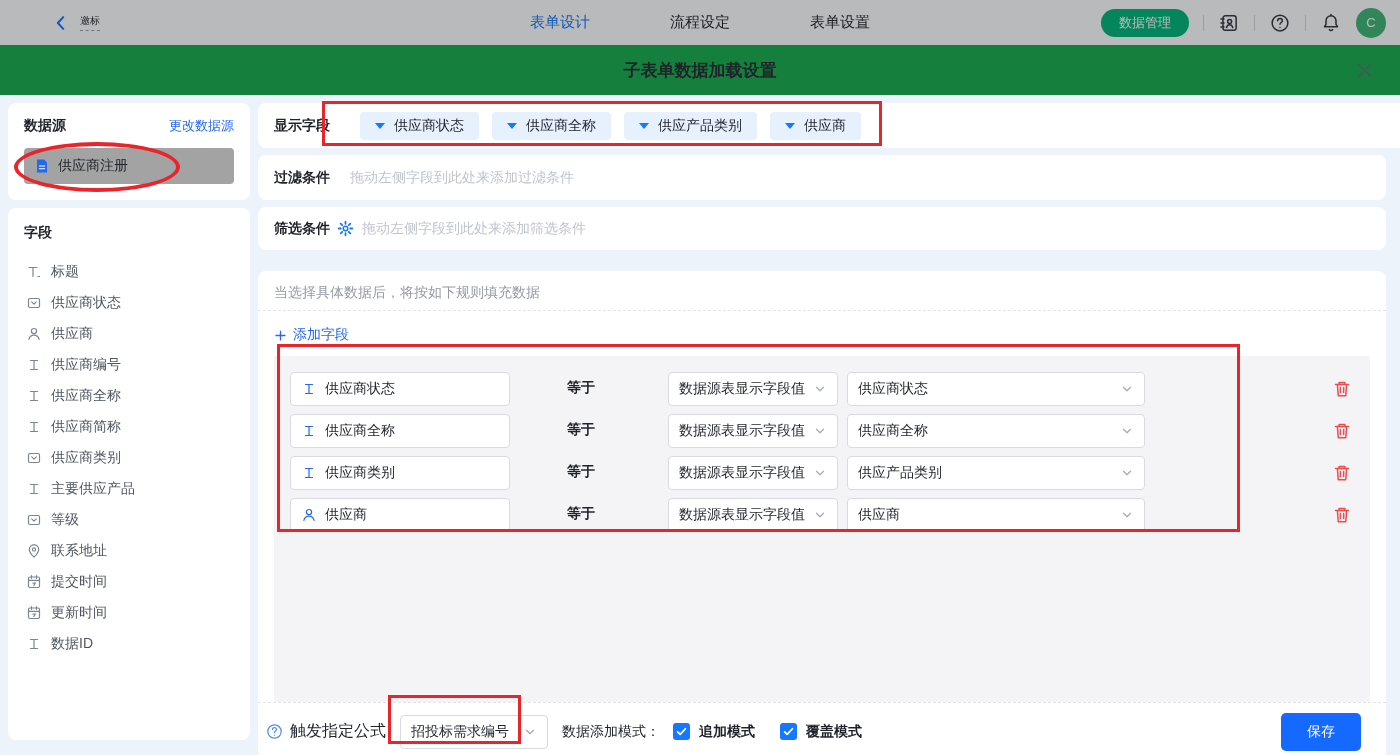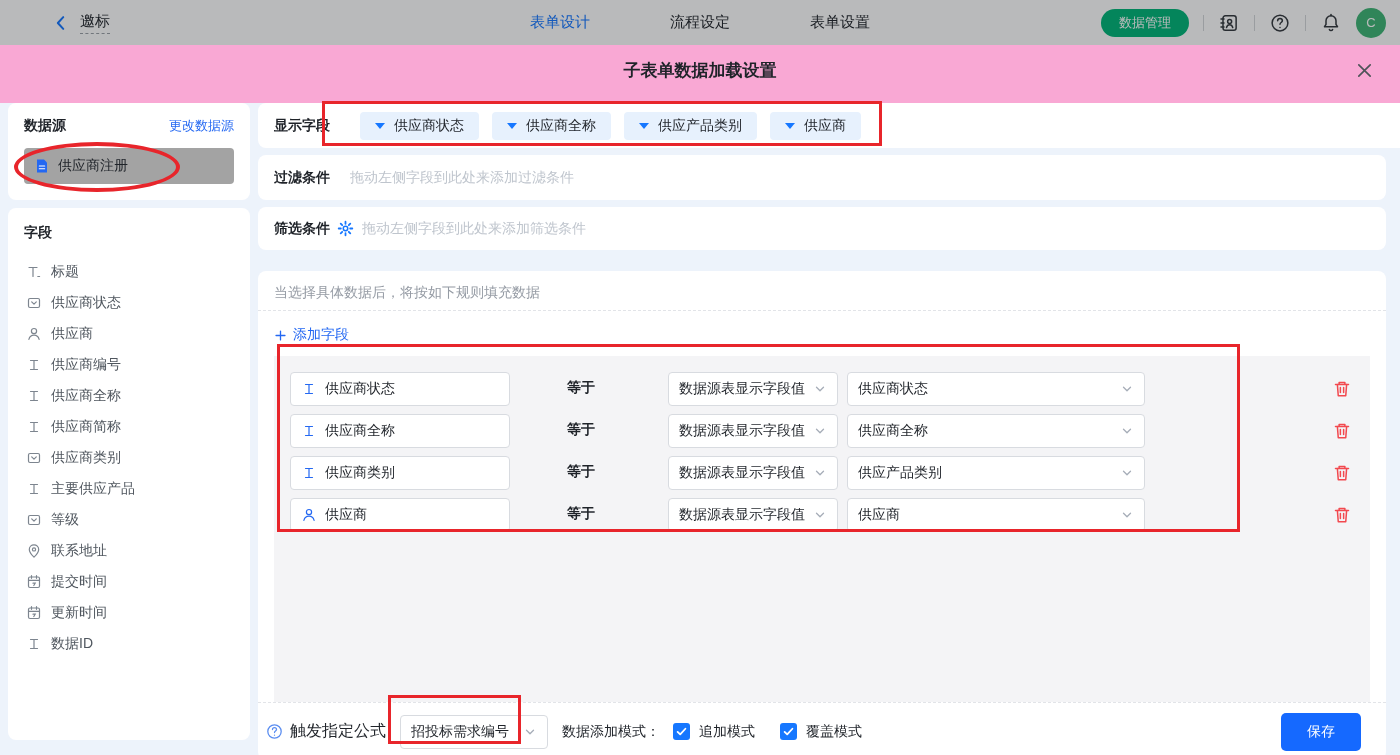--- a/index.html
+++ b/index.html
@@ -3,32 +3,32 @@
 <meta charset="utf-8">
 <style>
   * { margin:0; padding:0; box-sizing:border-box; font-family:"Liberation Sans","DejaVu Sans",sans-serif; }
   html,body { width:1400px; height:755px; overflow:hidden; background:#edf3fb; }
 
   
   #topbar { position:absolute; left:0; top:0; width:1400px; height:45px; background:#ffffff; display:flex; align-items:center; }
   #topbar-dim { position:absolute; left:0; top:0; width:1400px; height:45px; background:rgba(15,18,22,0.29); z-index:5; pointer-events:none; }
   .tb-left { display:flex; align-items:center; padding-left:52px; gap:10px; }
   .tb-back { display:flex; align-items:center; cursor:pointer; }
-  .tb-title { font-size:15px; color:#1f2329; border-bottom:1px dashed #9aa0a6; padding-bottom:2px; }
+  .tb-title { font-size:10px; color:#1f2329; border-bottom:1px dashed #9aa0a6; padding-bottom:2px; }
   .tb-tabs { position:absolute; left:0; right:0; display:flex; justify-content:center; gap:80px; }
   .tb-tab { font-size:15px; color:#1f2329; cursor:pointer; }
   .tb-tab.active { color:#1677ff; }
   .tb-right { position:absolute; right:14px; display:flex; align-items:center; gap:14px; }
   .tb-pill { background:#00b578; color:#fff; font-size:13px; height:28px; padding:0 18px; border-radius:14px; display:flex; align-items:center; cursor:pointer; }
   .tb-sep { width:1px; height:16px; background:#d4d6d9; }
   .tb-ic { width:22px; height:22px; color:#33383d; display:flex; align-items:center; justify-content:center; cursor:pointer; }
   .tb-avatar { width:30px; height:30px; border-radius:50%; background:#3eb575; color:#fff; font-size:13px; display:flex; align-items:center; justify-content:center; cursor:pointer; }
 
   
-  #modal-header { position:absolute; left:0; top:45px; width:1400px; height:58px; background:#f9a8d4; z-index:2; }
+  #modal-header { position:absolute; left:0; top:45px; width:1400px; height:50px; background:#15803d; z-index:2; }
   #modal-title { position:absolute; left:0; right:0; top:14px; text-align:center; font-size:17px; font-weight:700; color:#1f2329; }
   #modal-close { position:absolute; right:24px; top:13px; width:24px; height:24px; color:#4e5358; cursor:pointer; display:flex; align-items:center; justify-content:center; }
 
   
   .card { position:absolute; background:#fff; border-radius:8px; }
   #card-datasource { left:8px; top:103px; width:242px; height:97px; padding:14px 16px; }
   #card-fields     { left:8px; top:208px; width:242px; height:532px; padding:16px; }
   #card-display    { left:258px; top:103px; width:1241px; height:45px; }
   #card-filter     { left:258px; top:155px; width:1128px; height:45px; }
   #card-screen     { left:258px; top:207px; width:1128px; height:43px; }
@@ -467,21 +467,21 @@
     <span class="ft-label">触发指定公式</span>
     <div class="sel" id="formula-select">
       <span>招投标需求编号</span>
       <span class="chev">
         <svg width="14" height="14" viewBox="0 0 16 16" fill="none" stroke="currentColor" stroke-width="1.5" stroke-linecap="round" stroke-linejoin="round">
             <path d="M4 6l4 4 4-4"></path>
           </svg>
       </span>
     </div>
     <span id="mode-label">数据添加模式：</span>
-    <span id="mode-list" style="display:flex;align-items:center;">
+    <span id="mode-list" style="display:flex;align-items:center;font-weight:bold;">
         <span class="mode-item">
           <span class="checkbox">
             <svg width="13" height="13" viewBox="0 0 16 16" fill="none" stroke="#fff" stroke-width="2.2" stroke-linecap="round" stroke-linejoin="round">
               <path d="M3.2 8.4l3.2 3.2 6.4-7"></path>
             </svg>
           </span>
           <span class="mode-text">追加模式</span>
         </span>
         <span class="mode-item">
           <span class="checkbox">

